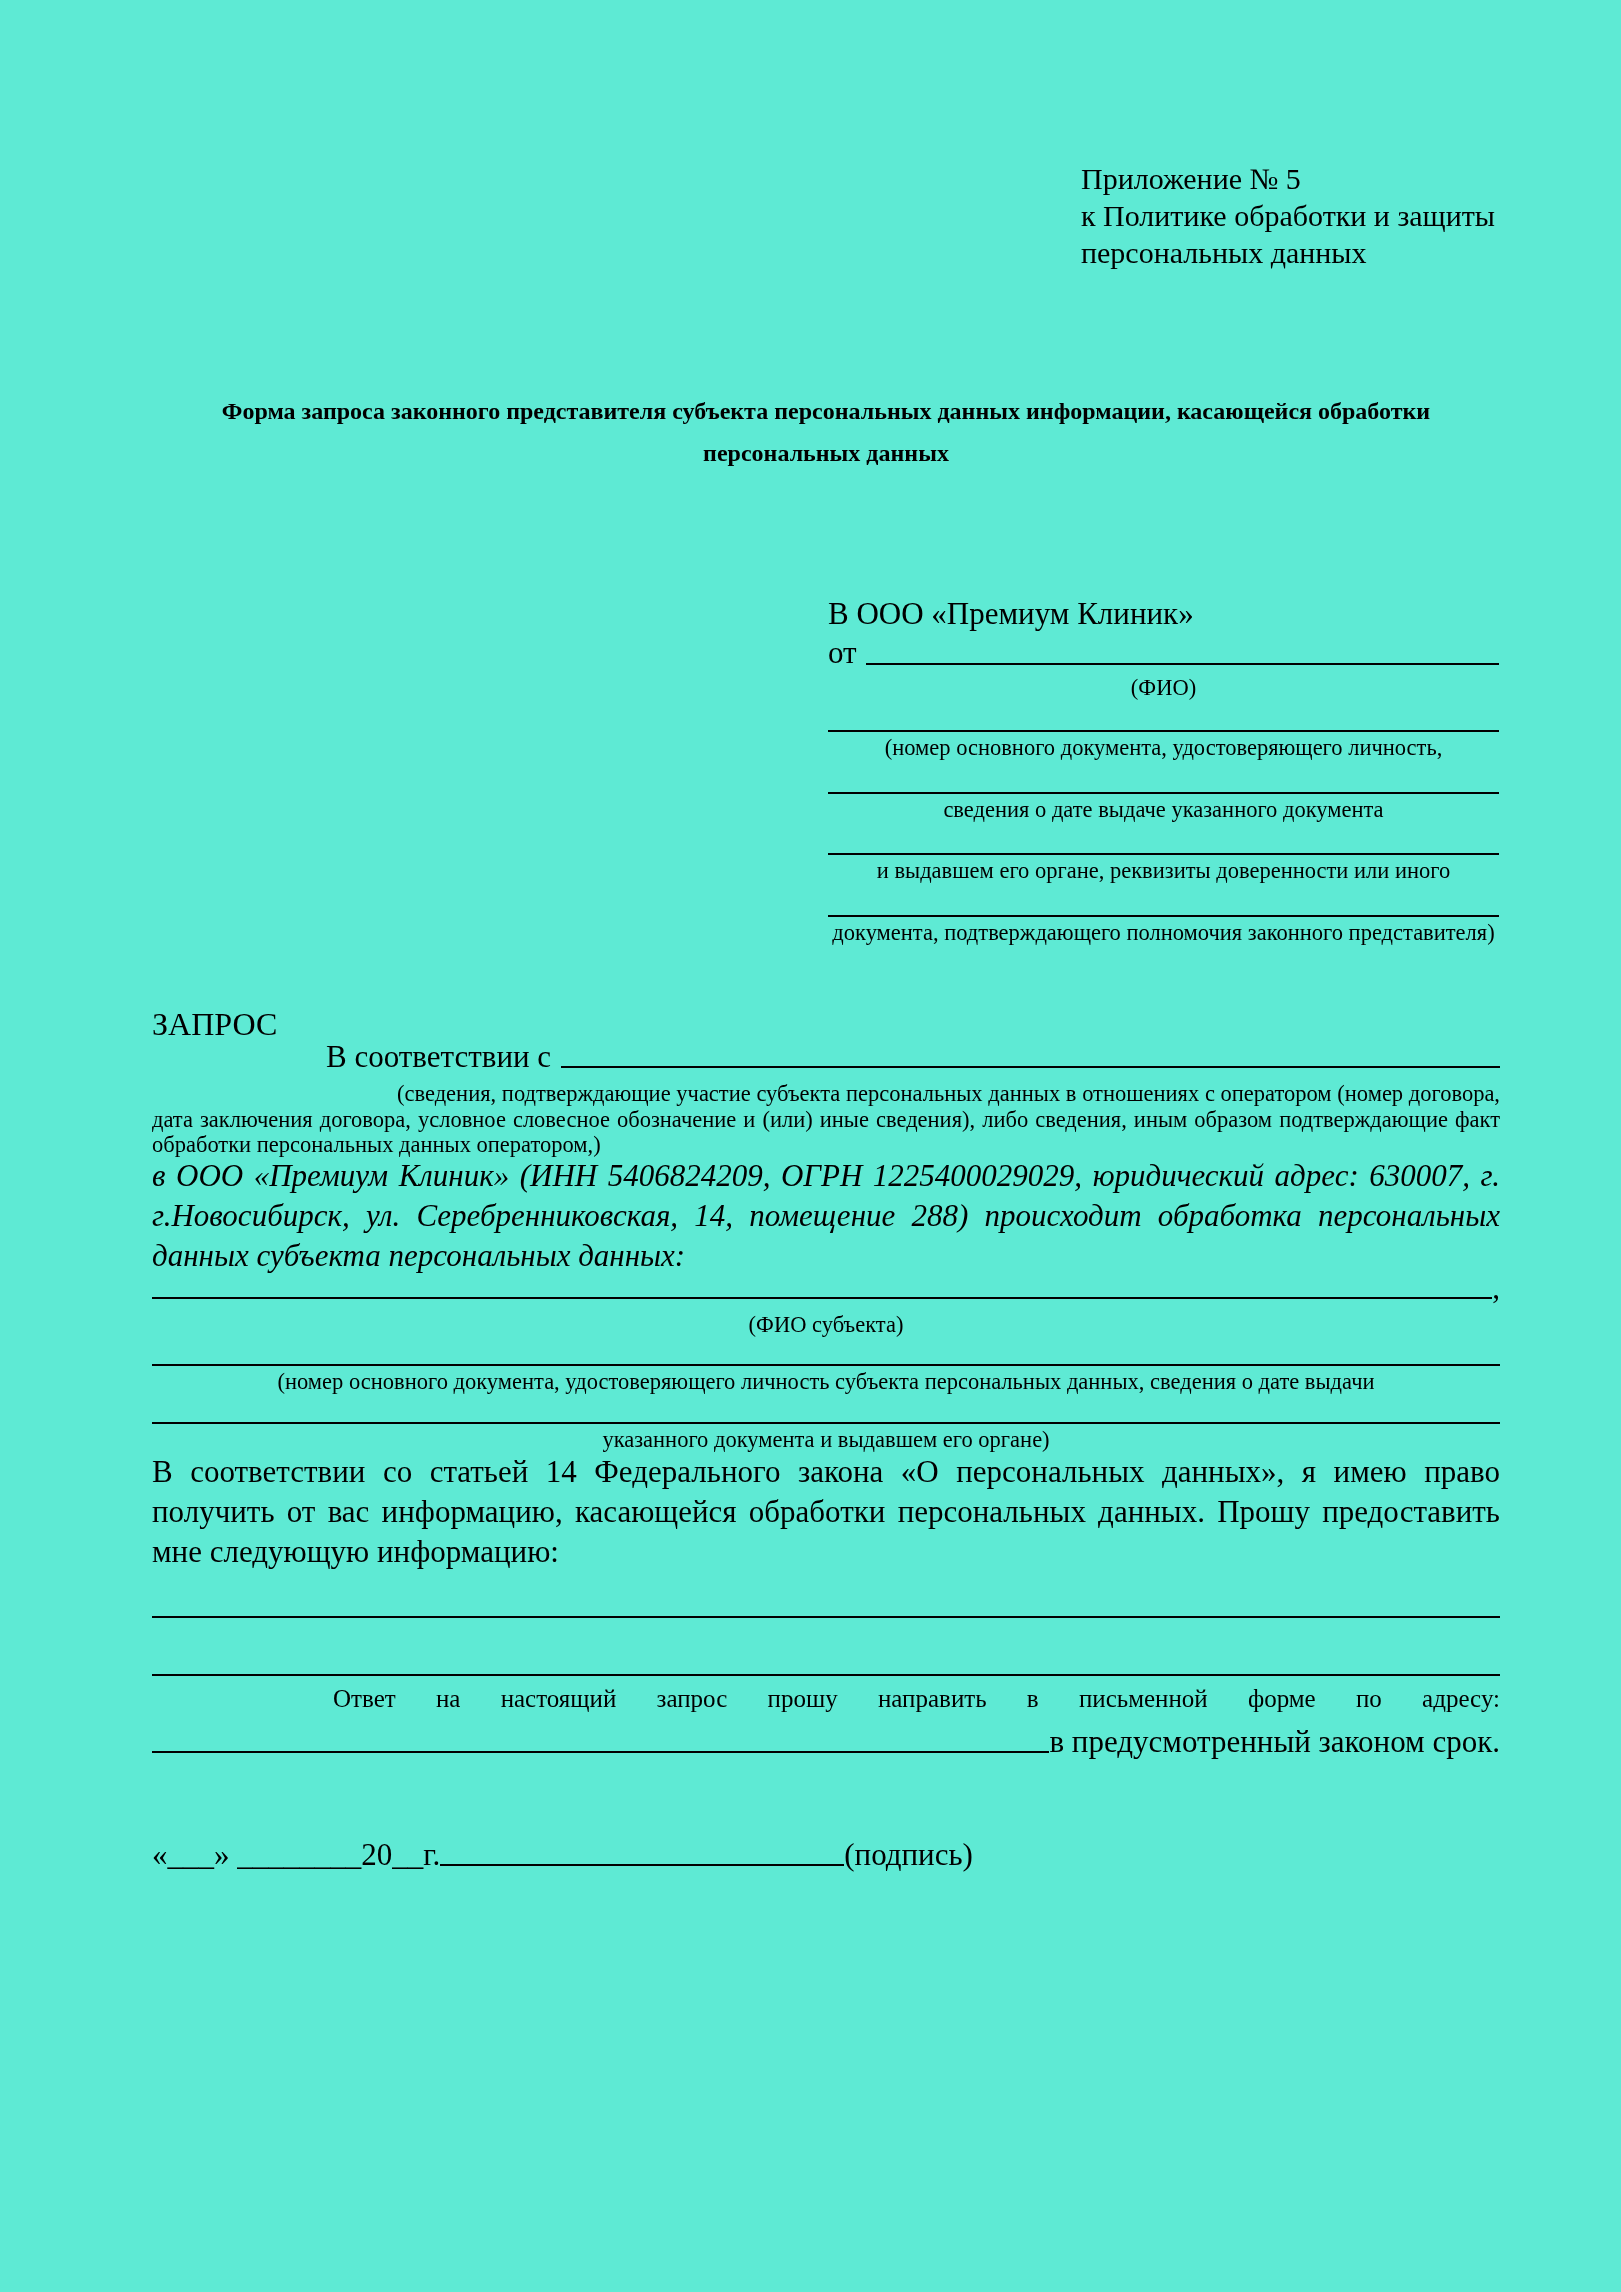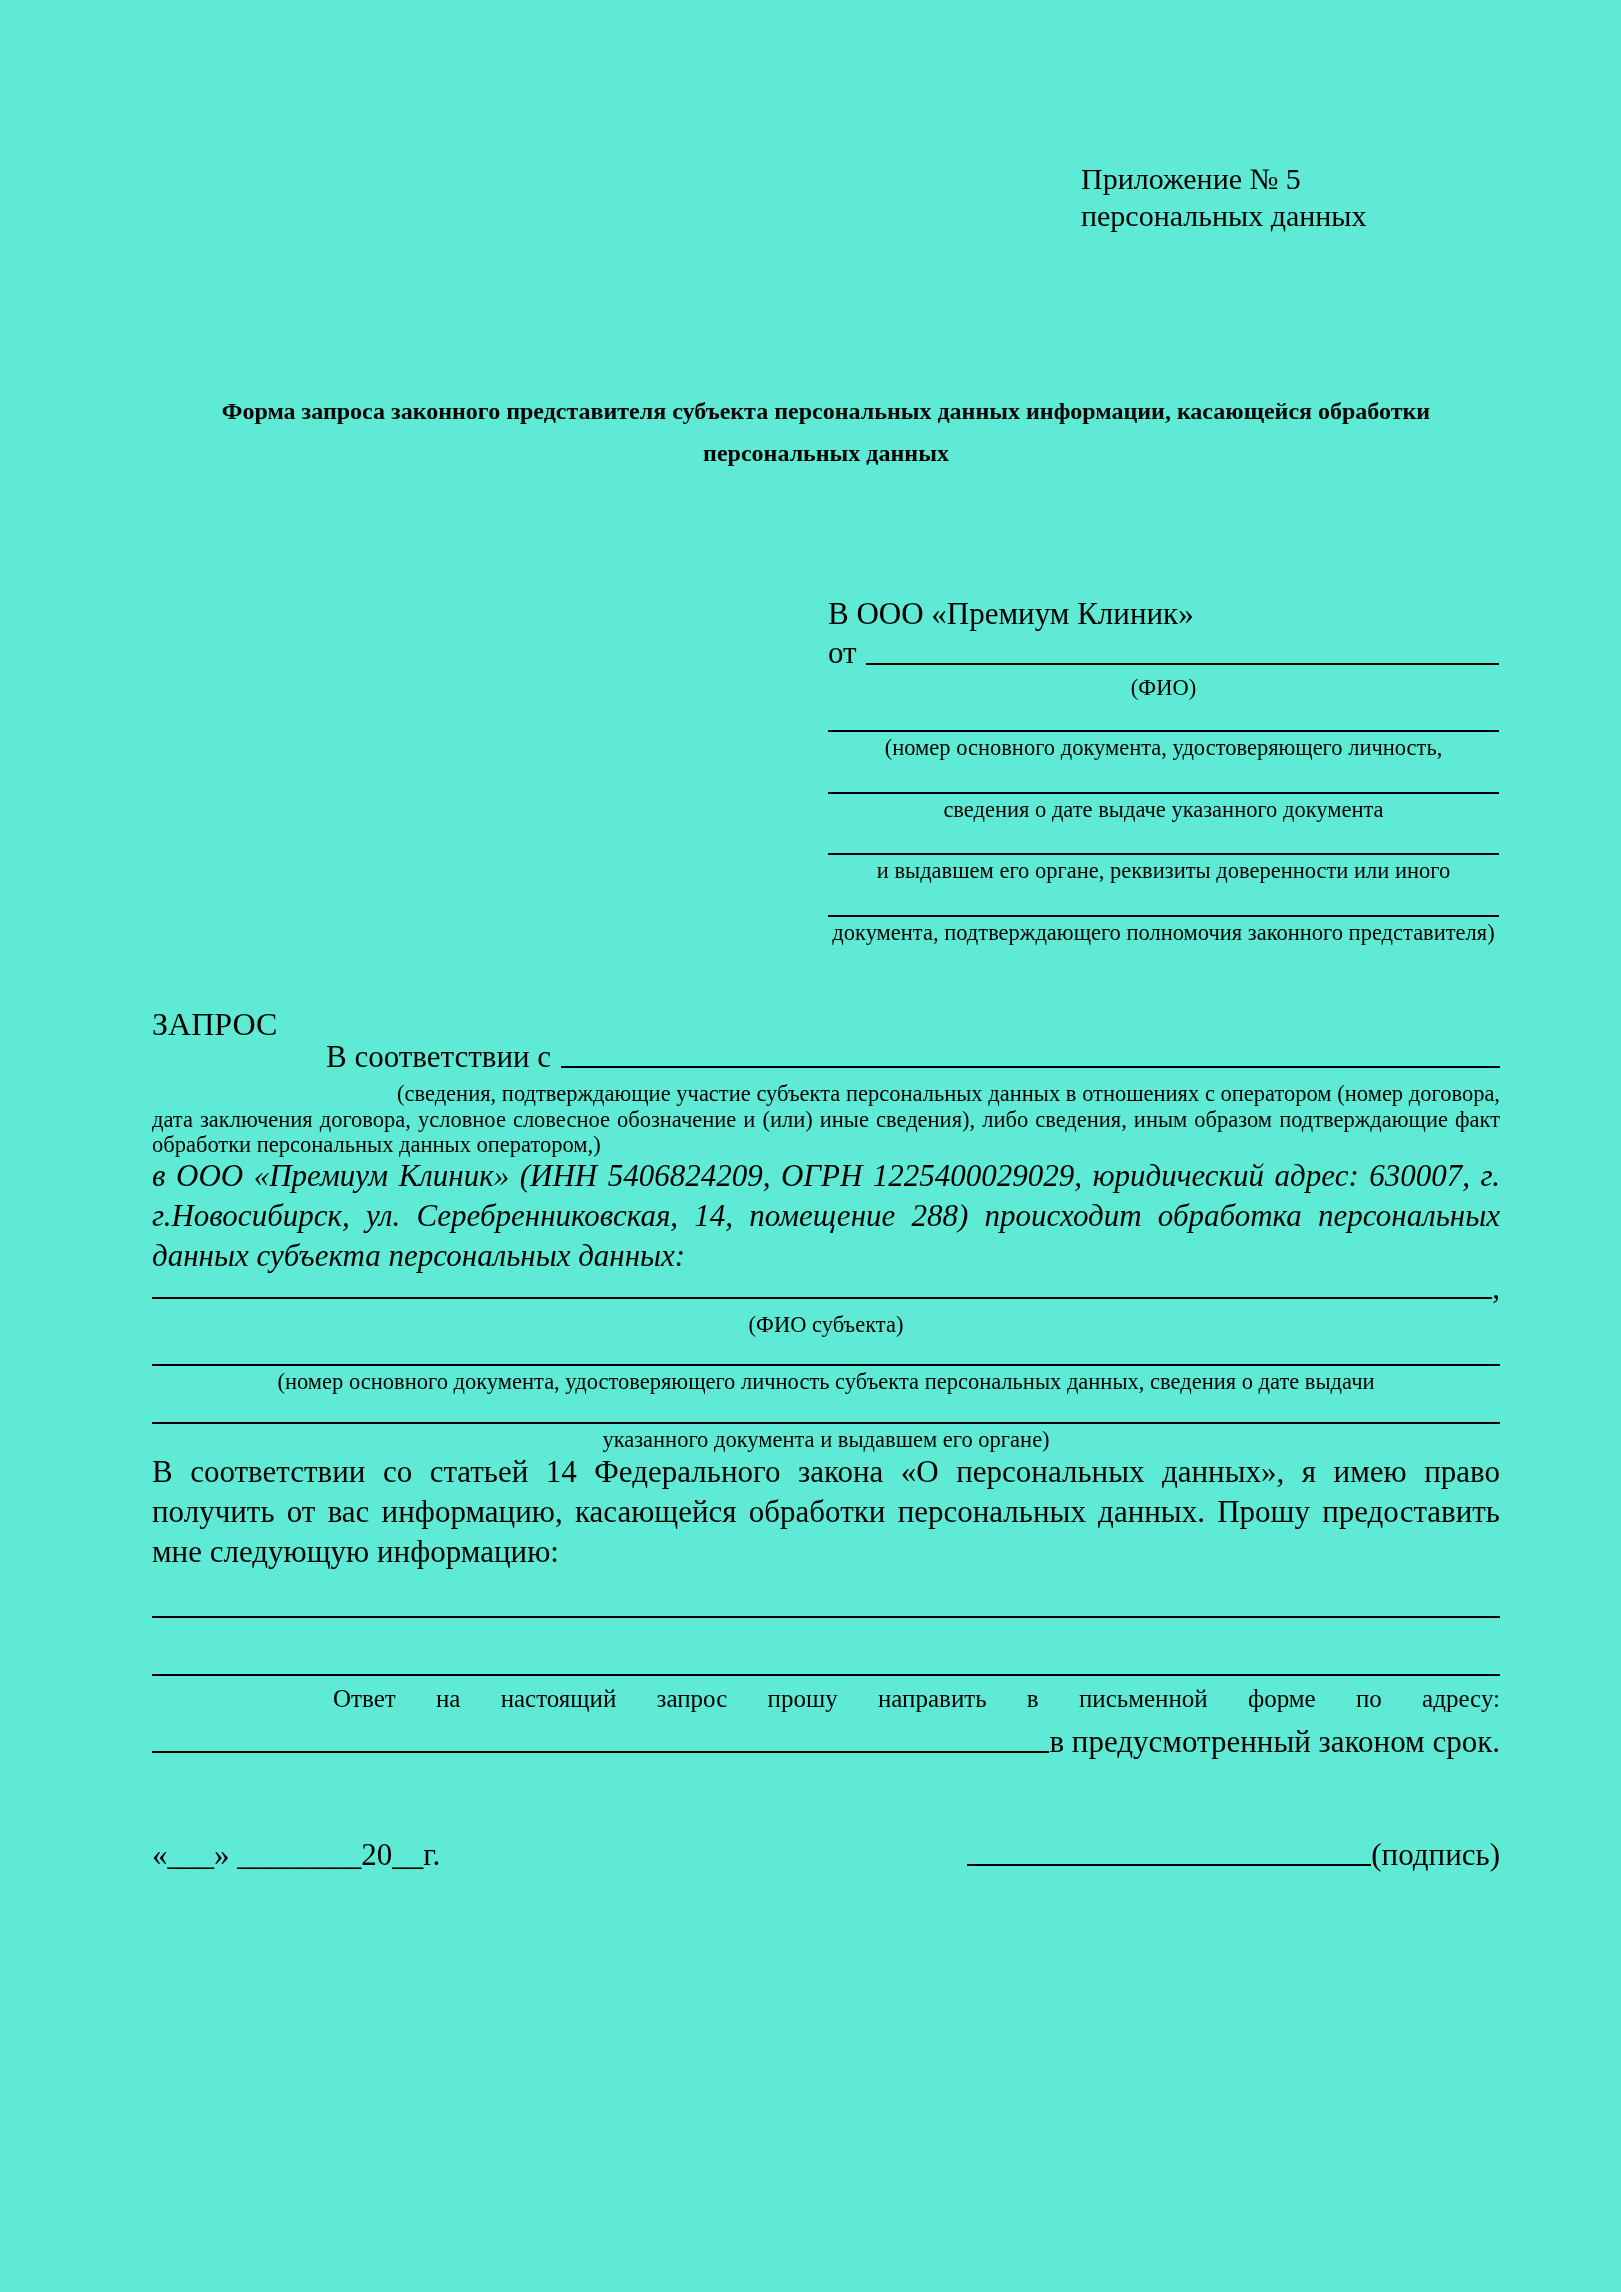--- a/index.html
+++ b/index.html
@@ -50,32 +50,33 @@
   .law-par { top:1452px; }
 
   .blank1 { top:1616px; }
   .blank2 { top:1674px; }
 
   .answer { top:1678px; }
   .answer .l1 { font-size:25px; line-height:41px; text-align:justify; text-align-last:justify; text-indent:181px; }
   .answer .l2 { display:flex; align-items:flex-end; height:41px; font-size:31px; }
   .answer .l2 .tail { white-space:nowrap; }
 
-  .footer { top:1835px; display:flex; justify-content:space-between; align-items:flex-end; font-size:31px; line-height:39px; }
+  .footer { top:1835px; display:flex; justify-content:flex-start; align-items:flex-end; font-size:31px; line-height:39px; }
   .sig-group { display:flex; align-items:flex-end; }
   .sig-line { width:404px; border-bottom:2.9px solid #000; height:1px; align-self:flex-end; margin-bottom:7.8px; }
   .sig-cap { white-space:nowrap; }
 </style>
 </head>
 <body>
 
 <div class="page">
 
   <div class="abs appendix">
     <div>Приложение № 5</div>
+    <div>к Политике обработки и защиты</div>
     <div>персональных данных</div>
   </div>
 
   <div class="abs content title-wrap">
     <span class="title">Форма запроса законного представителя субъекта персональных данных информации, касающейся обработки персональных данных</span>
   </div>
 
   <div class="abs addressee">
     <div>В ООО «Премиум Клиник»</div>
     <div class="row">

